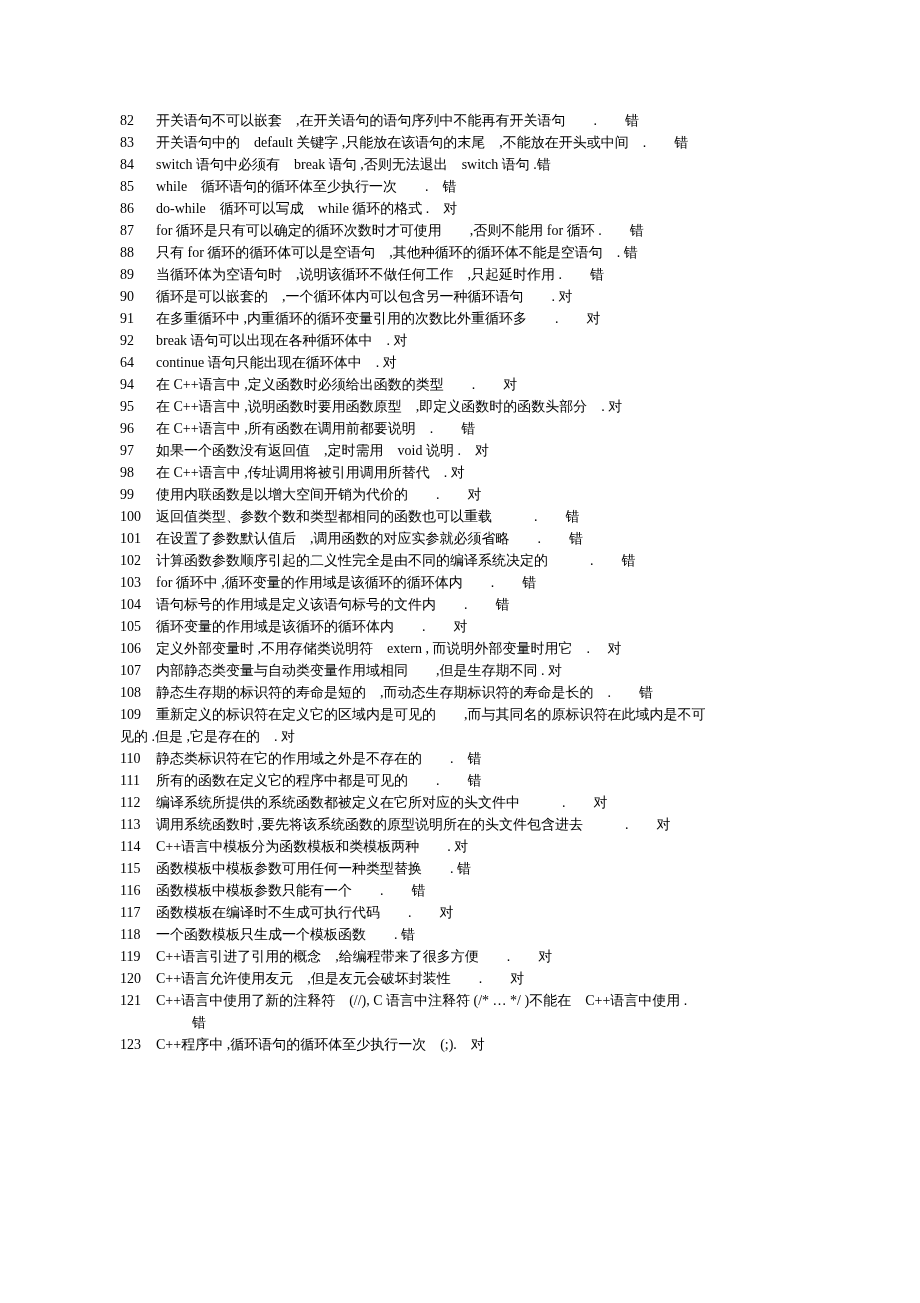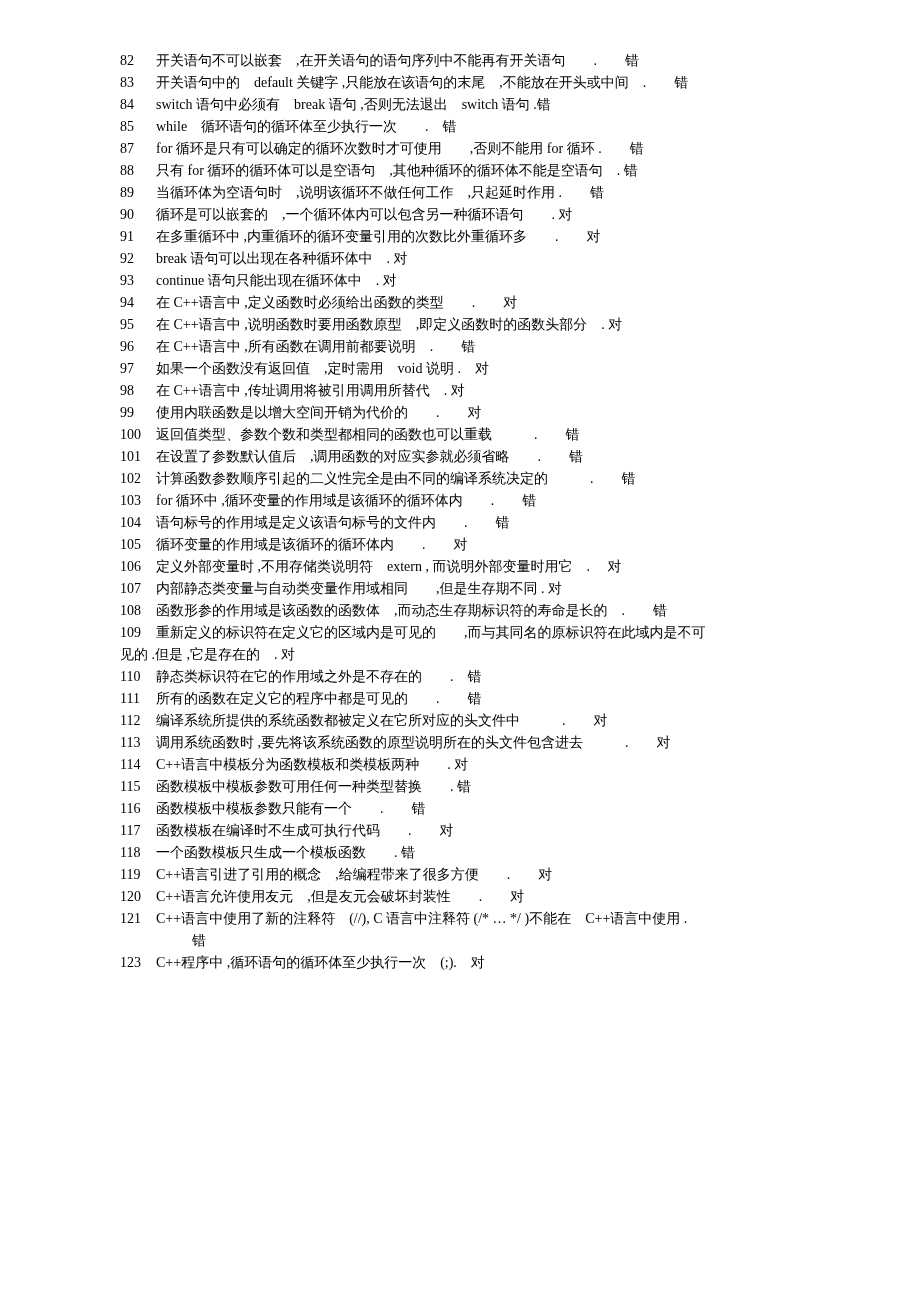--- a/index.html
+++ b/index.html
@@ -3,21 +3,21 @@
 <meta charset="utf-8">
 <style>
   body {
     margin: 0;
     padding: 0;
     background: #ffffff;
     font-family: "SimSun", "Microsoft YaHei", serif;
     width: 920px;
   }
   .page {
-    padding: 50px 120px 80px 120px;
+    padding: 110px 120px 80px 120px;
     font-size: 14px;
     line-height: 22px;
     color: #000000;
   }
   .line {
     display: flex;
     align-items: baseline;
   }
   .num {
     width: 36px;
@@ -48,20 +48,24 @@
       </div>
       <div class="line">
         <span class="num">84</span>
         <span class="txt gap">switch 语句中必须有　break 语句 ,否则无法退出　switch 语句 .错</span>
       </div>
       <div class="line">
         <span class="num">85</span>
         <span class="txt gap">while　循环语句的循环体至少执行一次　　.　错</span>
       </div>
       <div class="line">
+        <span class="num">86</span>
+        <span class="txt gap">do-while　循环可以写成　while 循环的格式 .　对</span>
+      </div>
+      <div class="line">
         <span class="num">87</span>
         <span class="txt gap">for 循环是只有可以确定的循环次数时才可使用　　,否则不能用 for 循环 .　　错</span>
       </div>
       <div class="line">
         <span class="num">88</span>
         <span class="txt gap">只有 for 循环的循环体可以是空语句　,其他种循环的循环体不能是空语句　. 错</span>
       </div>
       <div class="line">
         <span class="num">89</span>
         <span class="txt gap">当循环体为空语句时　,说明该循环不做任何工作　,只起延时作用 .　　错</span>
@@ -72,21 +76,21 @@
       </div>
       <div class="line">
         <span class="num">91</span>
         <span class="txt gap">在多重循环中 ,内重循环的循环变量引用的次数比外重循环多　　.　　对</span>
       </div>
       <div class="line">
         <span class="num">92</span>
         <span class="txt gap">break 语句可以出现在各种循环体中　. 对</span>
       </div>
       <div class="line">
-        <span class="num">93</span>
+        <span class="num">64</span>
         <span class="txt gap">continue 语句只能出现在循环体中　. 对</span>
       </div>
       <div class="line">
         <span class="num">94</span>
         <span class="txt gap">在 C++语言中 ,定义函数时必须给出函数的类型　　.　　对</span>
       </div>
       <div class="line">
         <span class="num">95</span>
         <span class="txt gap">在 C++语言中 ,说明函数时要用函数原型　,即定义函数时的函数头部分　. 对</span>
       </div>
@@ -133,21 +137,21 @@
       <div class="line">
         <span class="num">106</span>
         <span class="txt gap">定义外部变量时 ,不用存储类说明符　extern , 而说明外部变量时用它　. 　对</span>
       </div>
       <div class="line">
         <span class="num">107</span>
         <span class="txt gap">内部静态类变量与自动类变量作用域相同　　,但是生存期不同 . 对</span>
       </div>
       <div class="line">
         <span class="num">108</span>
-        <span class="txt gap">函数形参的作用域是该函数的函数体　,而动态生存期标识符的寿命是长的　.　　错</span>
+        <span class="txt gap">静态生存期的标识符的寿命是短的　,而动态生存期标识符的寿命是长的　.　　错</span>
       </div>
       <div class="line">
         <span class="num">109</span>
         <span class="txt gap">重新定义的标识符在定义它的区域内是可见的　　,而与其同名的原标识符在此域内是不可</span>
       </div>
       <div class="line">
         <span class="num" style="flex: 0 0 0px; width: 0px;"></span>
         <span class="txt gap">见的 .但是 ,它是存在的　. 对</span>
       </div>
       <div class="line">

